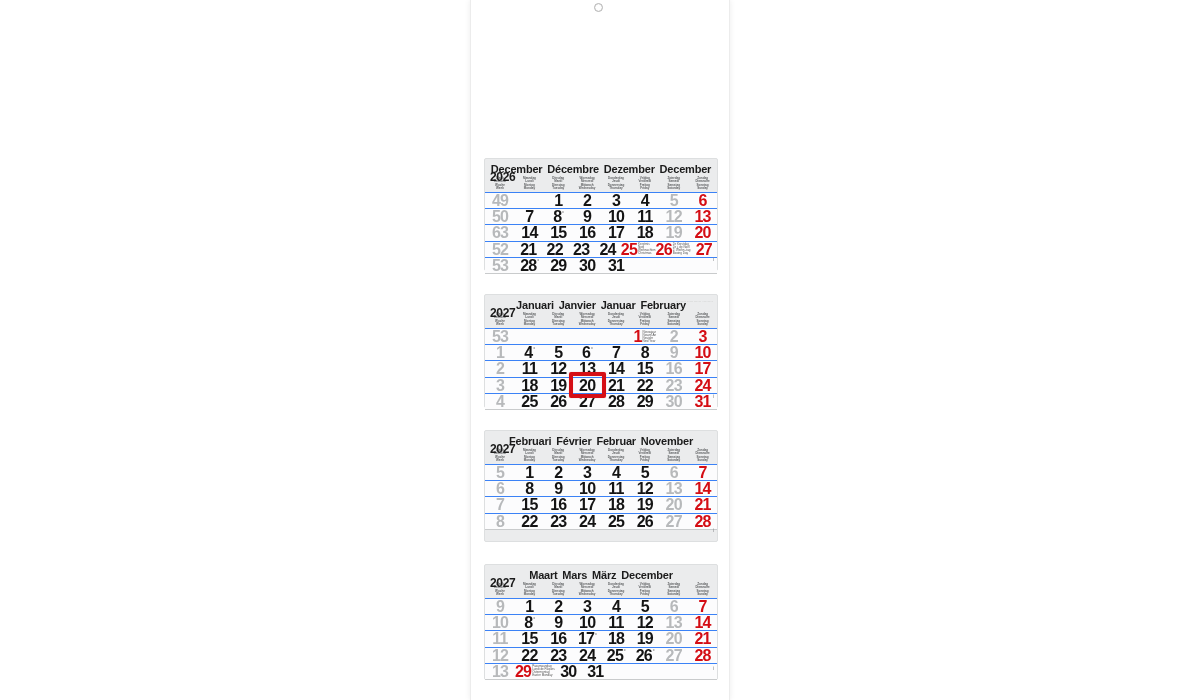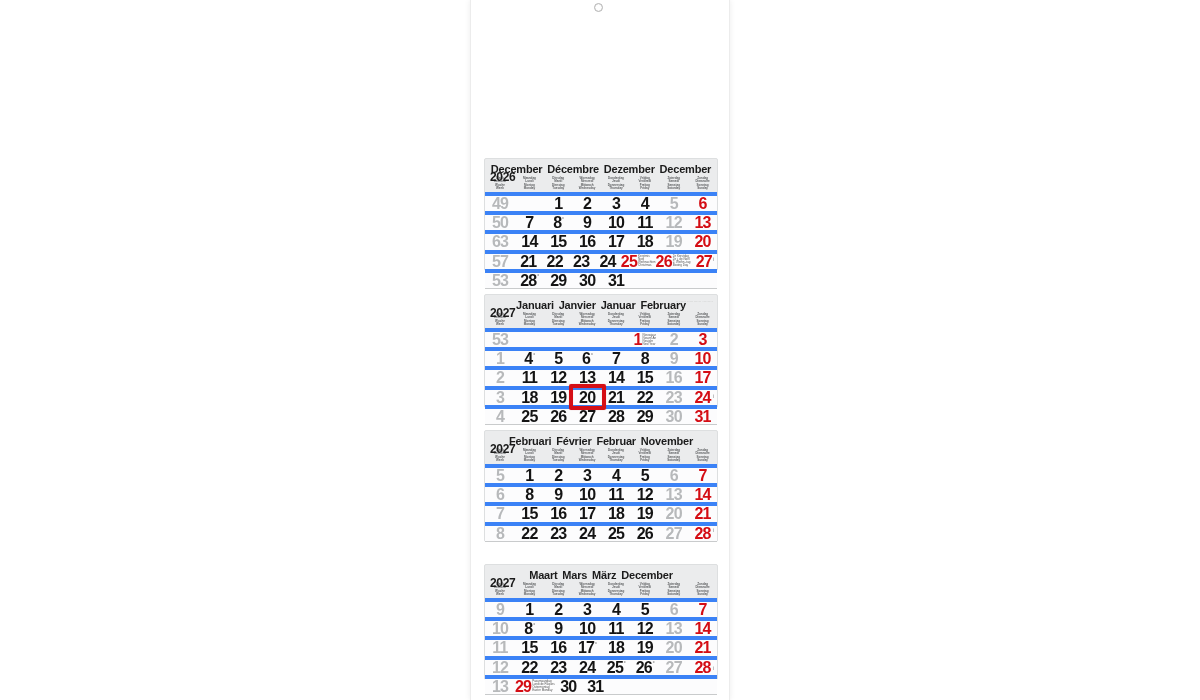--- a/index.html
+++ b/index.html
@@ -43,21 +43,21 @@
   .dow{
     display:grid;grid-template-columns:30px repeat(7,1fr);
     height:13px;align-items:center;margin-top:0;
   }
   .dow-cell{text-align:center;color:#5f6163;}
   .dow-cell div{font-size:3px;line-height:3.1px;font-weight:600;white-space:nowrap;}
   .grid{margin-top:2px;border-bottom:1px solid #c9cbcc;}
   .wrow{
     display:grid;grid-template-columns:30px repeat(7,1fr);
     height:15.2px;align-items:center;
-    border-top:4px solid #3b82f6;background:#fcfcfd;
+    border-top:1px solid #3b82f6;background:#fcfcfd;
   }
   .cell{
     position:relative;text-align:center;font-weight:700;
     font-size:16px;line-height:15px;letter-spacing:-0.8px;
     display:flex;align-items:center;justify-content:center;
   }
   .k-w{color:#b7b9bb;}
   .k-b{color:#141414;}
   .k-g{color:#b7b9bb;}
   .k-r{color:#d40d14;}
@@ -211,21 +211,21 @@
               <span>18</span>
             </div>
             <div class="cell k-g">
               <span>19</span>
             </div>
             <div class="cell k-r">
               <span>20</span>
             </div>
           </div>
           <div class="wrow">
-            <div class="cell k-w">57</div>
+            <div class="cell k-w">52</div>
             <div class="cell k-b">
               <span>21</span>
             </div>
             <div class="cell k-b">
               <span>22</span>
             </div>
             <div class="cell k-b">
               <span>23</span>
             </div>
             <div class="cell k-b">

